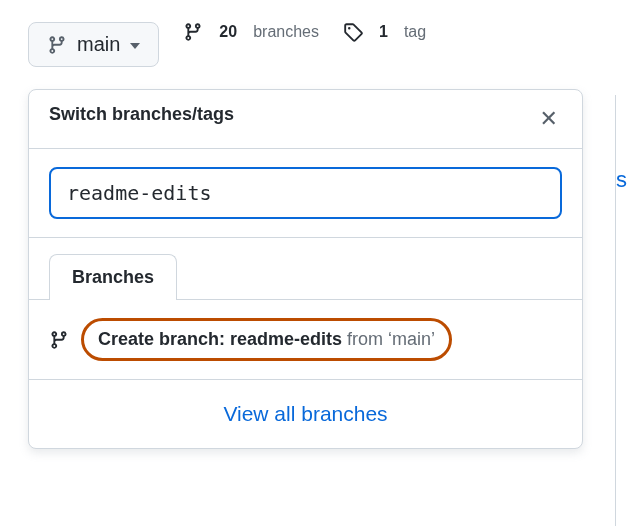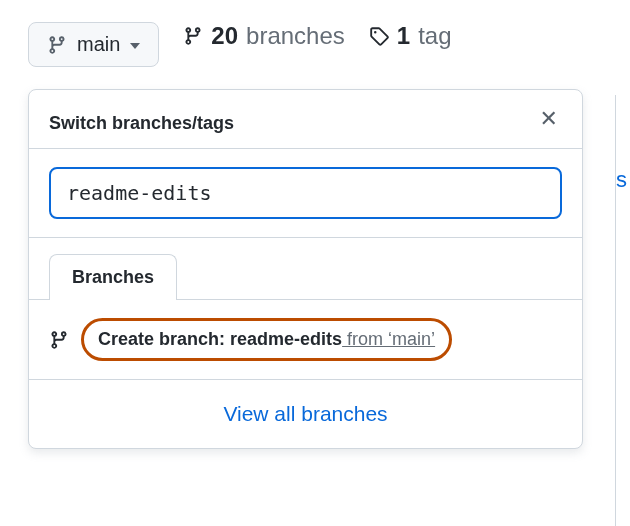--- a/index.html
+++ b/index.html
@@ -36,22 +36,22 @@
   .caret {
     width: 0; height: 0;
     border-left: 5px solid transparent;
     border-right: 5px solid transparent;
     border-top: 6px solid #57606a;
     margin-top: 2px;
   }
   .stat {
     display: inline-flex;
     align-items: center;
-    gap: 8px;
-    font-size: 24px;
+    gap: 16px;
+    font-size: 16px;
     color: #656d76;
     cursor: pointer;
   }
   .stat strong {
     color: #24292f;
     font-weight: 600;
   }
 
   svg.octicon { display: inline-block; vertical-align: middle; }
 
@@ -60,21 +60,21 @@
     margin-top: 22px;
     width: 555px;
     border: 1px solid #d0d7de;
     border-radius: 8px;
     background: #ffffff;
     box-shadow: 0 4px 10px rgba(140,149,159,0.2);
     overflow: hidden;
   }
   .popover-header {
     display: flex;
-    align-items: flex-end;
+    align-items: flex-start;
     justify-content: space-between;
     padding: 14px 20px;
     font-size: 18px;
     font-weight: 600;
     border-bottom: 1px solid #d0d7de;
   }
   .close-x {
     font-size: 22px;
     line-height: 1;
     color: #57606a;
@@ -137,21 +137,21 @@
     border-bottom: 1px solid #d0d7de;
     cursor: pointer;
   }
   .create-text {
     display: inline-block;
     border: 3px solid #bc4c00;
     border-radius: 28px;
     padding: 8px 14px;
   }
   .create-text strong { font-weight: 600; color: #24292f; }
-  .create-text .from { color: #656d76; text-decoration: underline; }
+  .create-text .from { color: #656d76; }
 
   .footer-link {
     text-align: center;
     padding: 22px 0;
     font-size: 21px;
   }
   .footer-link a {
     color: #0969da;
     text-decoration: none;
     cursor: pointer;

